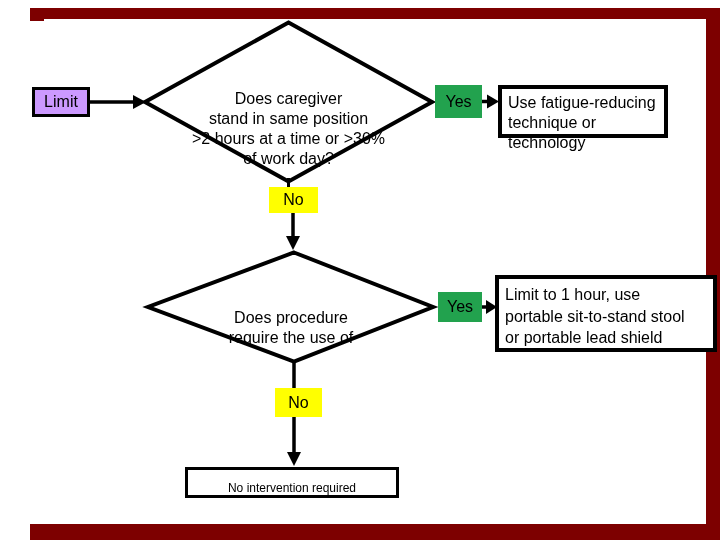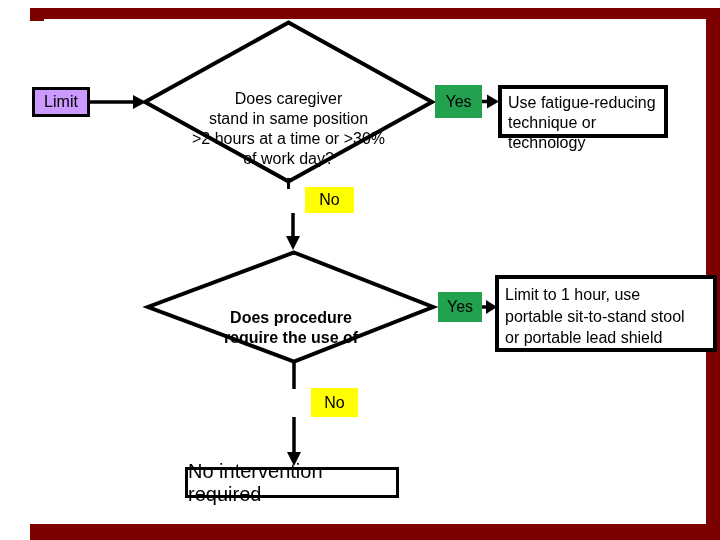--- a/index.html
+++ b/index.html
@@ -13,31 +13,31 @@
   .bar-top{left:30px;top:8px;width:690px;height:11px;}
   .bar-top-tab{left:30px;top:8px;width:14px;height:13px;}
   .bar-right{right:0;top:8px;width:14px;height:532px;}
   .bar-bottom{left:30px;top:524px;width:690px;height:16px;}
   
   .node{position:absolute;z-index:3;box-sizing:border-box;display:flex;align-items:center;justify-content:center;}
   .start{left:32px;top:87px;width:58px;height:30px;background:#cc99ff;border:3px solid #000;font-size:16px;}
   .badge-yes{background:#22a24e;border:none;font-size:16px;}
   .yes1{left:435px;top:85px;width:47px;height:33px;}
   .yes2{left:438px;top:292px;width:44px;height:30px;}
-  .badge-no{background:#ffff00;border:none;font-size:16px;margin-left:36px;}
+  .badge-no{background:#ffff00;border:none;font-size:16px;}
   .no1{left:269px;top:187px;width:49px;height:26px;}
   .no2{left:275px;top:388px;width:47px;height:29px;}
   .result{background:#fff;border:4px solid #000;display:block;font-size:16px;line-height:20px;padding:4px 4px 0 6px;}
   .result1{left:498px;top:85px;width:170px;height:53px;}
   .result2{left:495px;top:275px;width:222px;height:77px;line-height:21.5px;padding-top:5px;}
-  .final{left:185px;top:467px;width:214px;height:31px;background:#fff;border:3.5px solid #000;font-size:20px;}
+  .final{left:185px;top:467px;width:214px;height:31px;background:#fff;border:3.5px solid #000;font-size:12px;align-items:flex-end;}
   
   .dtext{position:absolute;z-index:3;text-align:center;font-size:16px;line-height:20px;margin-top:28px;}
   .dtext1{left:146px;top:61px;width:285px;}
-  .dtext2{left:150px;top:280px;width:282px;font-weight:bold;}
+  .dtext2{left:150px;top:280px;width:282px;}
 </style>
 </head>
 <body>
 
 <div id="canvas">
 
   <div class="bar bar-top"></div>
   <div class="bar bar-top-tab"></div>
   <div class="bar bar-right"></div>
   <div class="bar bar-bottom"></div>

